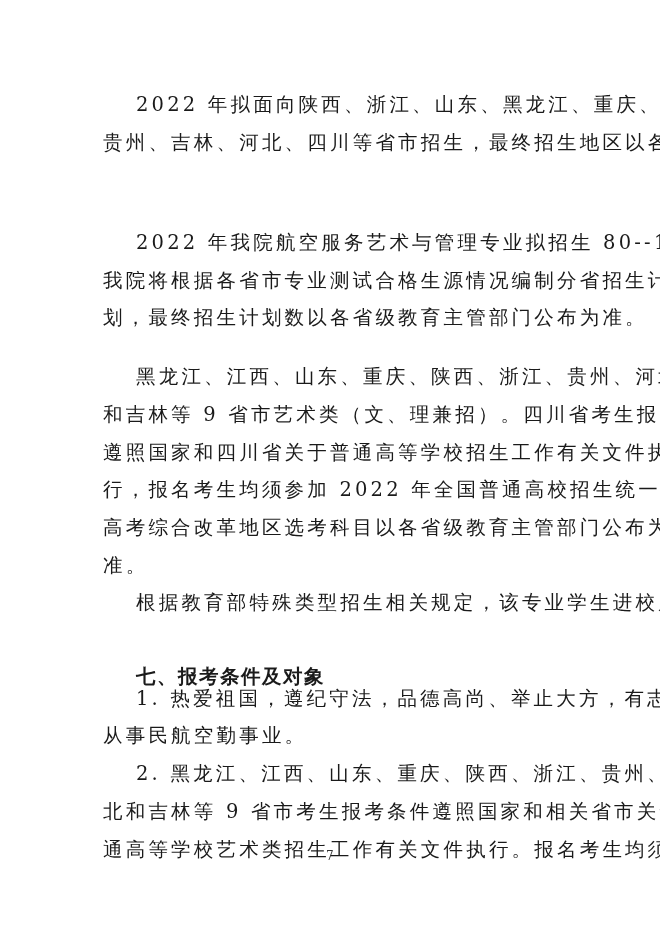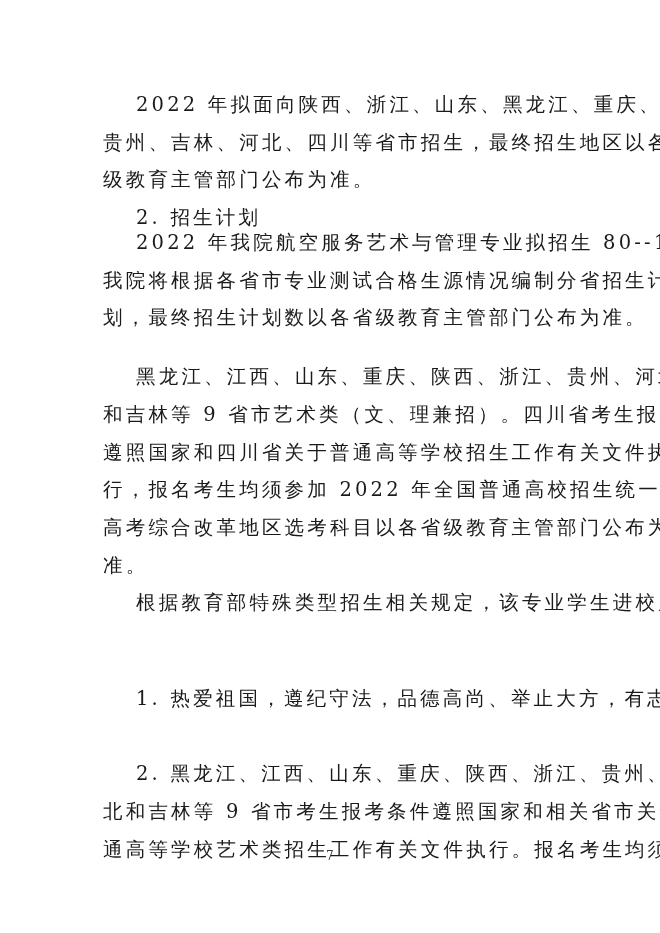--- a/index.html
+++ b/index.html
@@ -12,30 +12,30 @@
   .heading { font-family: "DejaVu Sans", "Liberation Sans", sans-serif; font-weight: bold;
              letter-spacing: 1.5px; }
   .pagenum { position: absolute; left: 326px; top: 849px; font-size: 12px; color: #333; }
 </style>
 </head>
 <body>
 
 <div class="page" id="page">
     <div class="line indent" style="top: 92px;">2022 年拟面向陕西、浙江、山东、黑龙江、重庆、江西、</div>
     <div class="line" style="top: 130px;">贵州、吉林、河北、四川等省市招生，最终招生地区以各省</div>
-    <div class="line" style="top: 167px;">级教育主管部门公布为准。</div>
-    <div class="line indent" style="top: 205px;">2. 招生计划</div>
     <div class="line indent" style="top: 230px;">2022 年我院航空服务艺术与管理专业拟招生 80--120 人，</div>
     <div class="line" style="top: 268px;">我院将根据各省市专业测试合格生源情况编制分省招生计</div>
     <div class="line" style="top: 305px; text-align: center;">划，最终招生计划数以各省级教育主管部门公布为准。</div>
     <div class="line indent" style="top: 364px;">黑龙江、江西、山东、重庆、陕西、浙江、贵州、河北</div>
     <div class="line" style="top: 402px;">和吉林等 9 省市艺术类（文、理兼招）。四川省考生报考条件</div>
     <div class="line" style="top: 440px;">遵照国家和四川省关于普通高等学校招生工作有关文件执</div>
     <div class="line" style="top: 477px;">行，报名考生均须参加 2022 年全国普通高校招生统一考试。</div>
     <div class="line" style="top: 515px;">高考综合改革地区选考科目以各省级教育主管部门公布为</div>
     <div class="line" style="top: 553px;">准。</div>
     <div class="line indent" style="top: 590px;">根据教育部特殊类型招生相关规定，该专业学生进校后</div>
+    <div class="line indent heading" style="top: 664px;">七、报考条件及对象</div>
     <div class="line indent" style="top: 686px;">1. 热爱祖国，遵纪守法，品德高尚、举止大方，有志于</div>
+    <div class="line" style="top: 723px;">从事民航空勤事业。</div>
     <div class="line indent" style="top: 761px;">2. 黑龙江、江西、山东、重庆、陕西、浙江、贵州、河</div>
     <div class="line" style="top: 799px;">北和吉林等 9 省市考生报考条件遵照国家和相关省市关于普</div>
     <div class="line" style="top: 837px;">通高等学校艺术类招生工作有关文件执行。报名考生均须参</div>
   </div>
 <div class="pagenum">7</div>
 
 </body></html>

